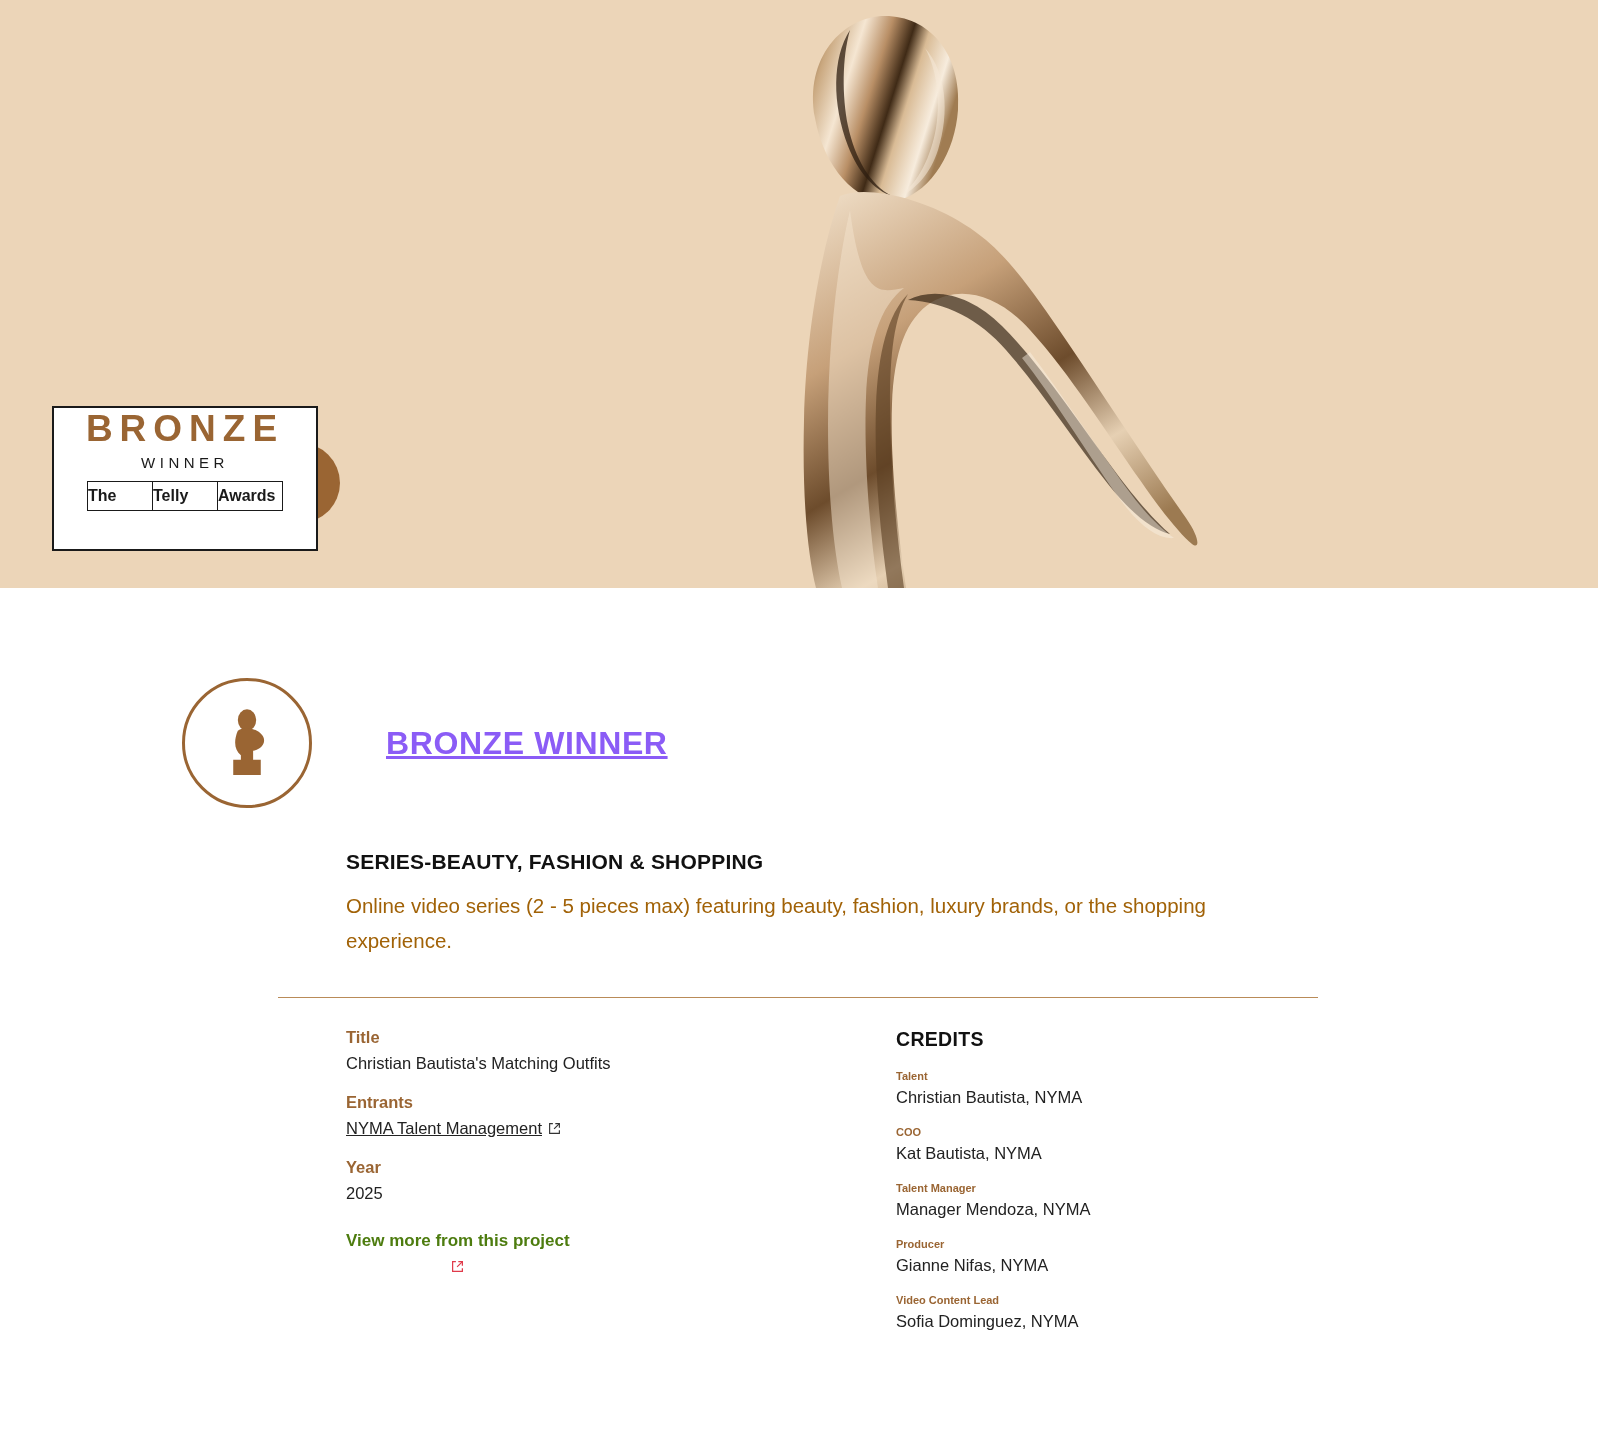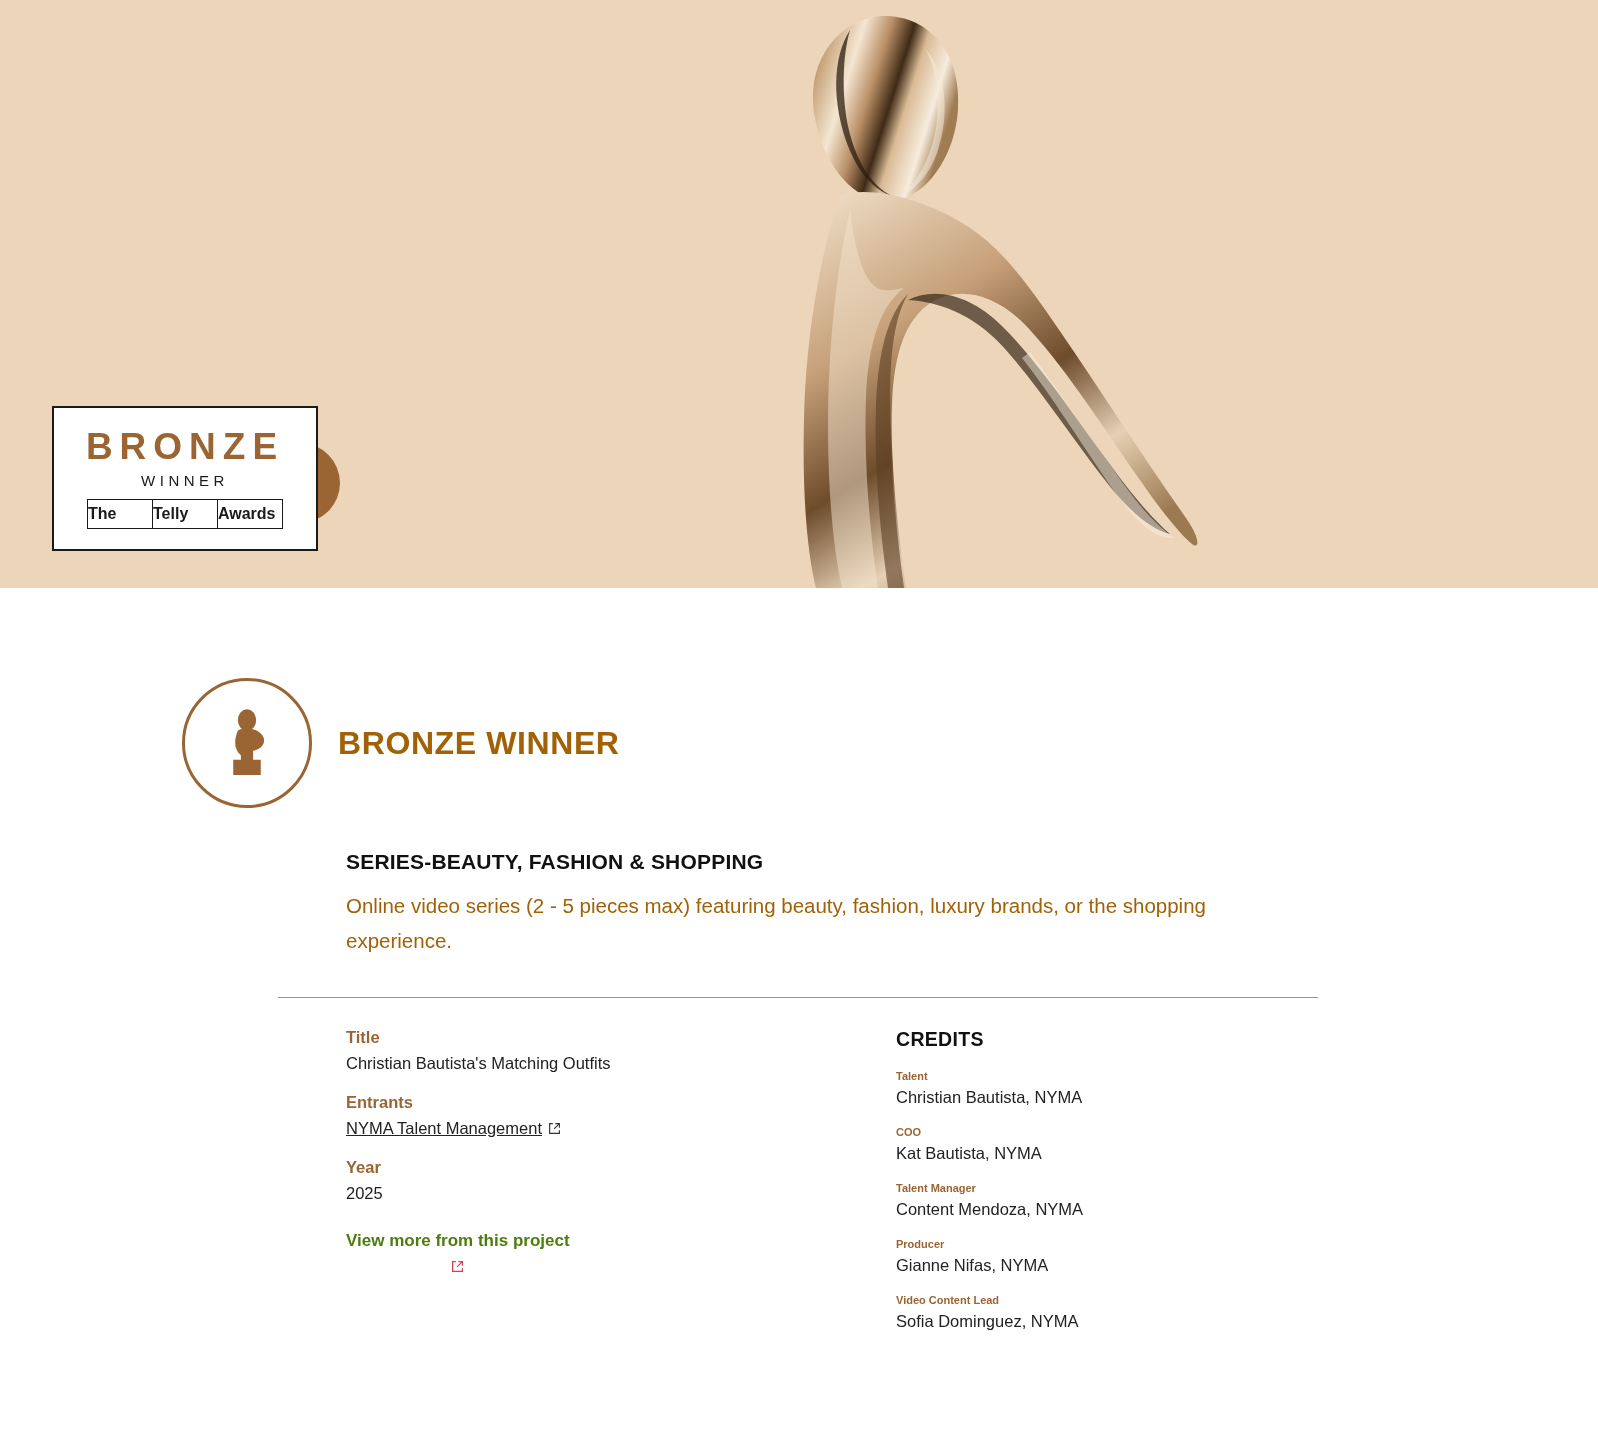--- a/index.html
+++ b/index.html
@@ -39,21 +39,21 @@
   .badge-box {
     position: absolute;
     left: 0; top: 0;
     width: 266px;
     height: 145px;
     background: #ffffff;
     border: 2px solid #1a1a1a;
     z-index: 2;
   }
   .badge-bronze {
-    margin-top: 18px;
+    margin-top: 0;
     text-align: center;
     font-size: 37px;
     font-weight: 700;
     letter-spacing: 7px;
     color: #9a6533;
     font-family: "Liberation Sans", sans-serif;
   }
   .badge-winner {
     margin-top: 4px;
     text-align: center;
@@ -106,25 +106,26 @@
     width: 130px;
     height: 130px;
     border-radius: 50%;
     border: 3px solid #9a6533;
     display: flex;
     align-items: center;
     justify-content: center;
     flex: none;
   }
   .award-title {
-    margin-left: 26px;
+    margin-left: 74px;
     font-size: 32px;
     font-weight: 700;
     letter-spacing: 0.6px;
-    color: #a16207;
+    color: #8b5cf6;
+    text-decoration: underline;
   }
 
   .content {
     padding-left: 346px;
     padding-right: 76px;
   }
   .category {
     margin-top: 42px;
     font-size: 21px;
     font-weight: 700;
@@ -324,21 +325,21 @@
         <div class="credit">
           <div class="credit-role">Talent</div>
           <div class="credit-name">Christian Bautista, NYMA</div>
         </div>
         <div class="credit">
           <div class="credit-role">COO</div>
           <div class="credit-name">Kat Bautista, NYMA</div>
         </div>
         <div class="credit">
           <div class="credit-role">Talent Manager</div>
-          <div class="credit-name">Content Mendoza, NYMA</div>
+          <div class="credit-name">Manager Mendoza, NYMA</div>
         </div>
         <div class="credit">
           <div class="credit-role">Producer</div>
           <div class="credit-name">Gianne Nifas, NYMA</div>
         </div>
         <div class="credit">
           <div class="credit-role">Video Content Lead</div>
           <div class="credit-name">Sofia Dominguez, NYMA</div>
         </div>
       </div>

